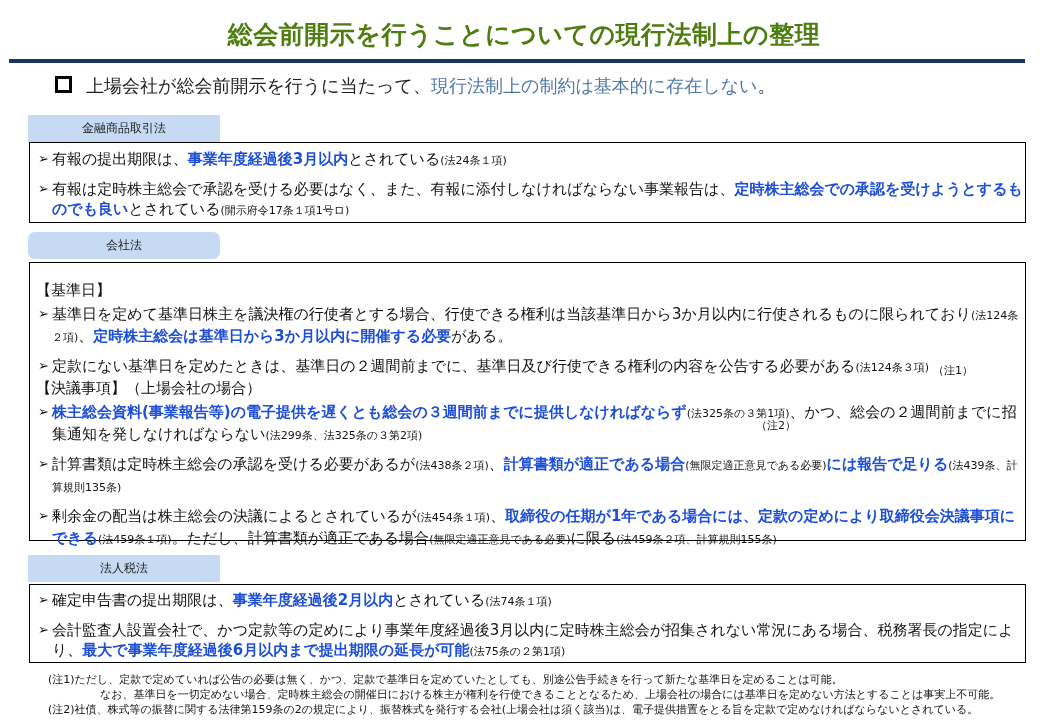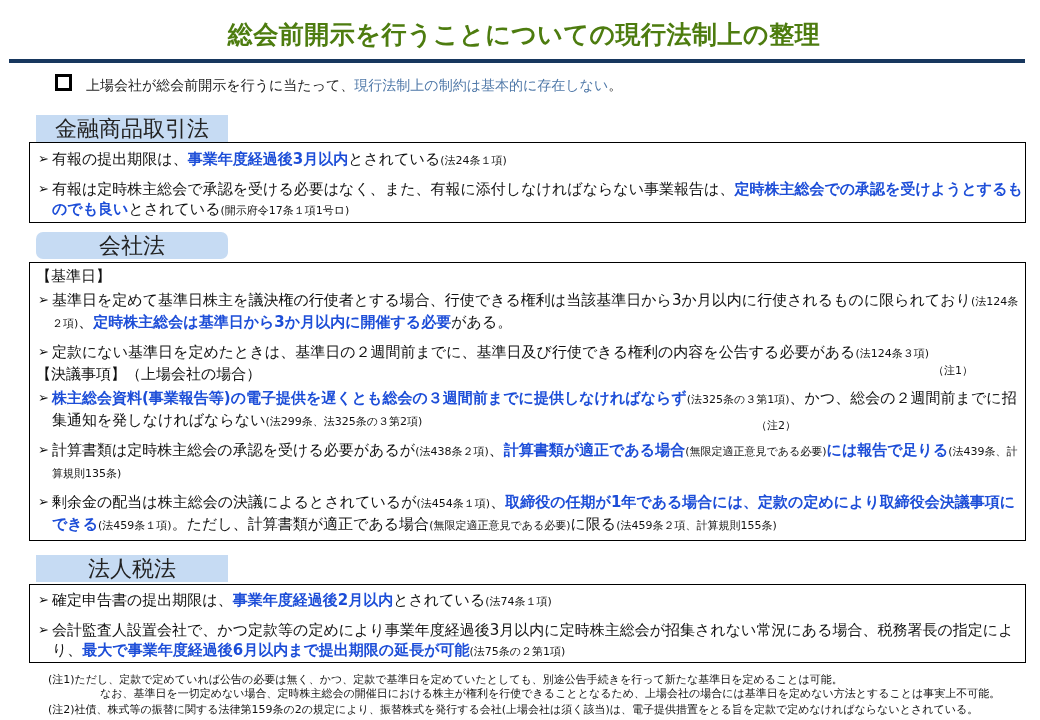--- a/index.html
+++ b/index.html
@@ -1,34 +1,34 @@
 <!DOCTYPE html>
 <html><head>
 <meta charset="utf-8">
 <style>
   html, body { margin:0; padding:0; }
   body { width:1040px; height:720px; background:#ffffff; position:relative; overflow:hidden;
          font-family:"DejaVu Sans", "Liberation Sans", sans-serif; color:#111; }
   .title { position:absolute; left:4px; top:18px; width:1040px; text-align:center;
            font-size:25px; font-weight:bold; letter-spacing:0.5px; color:#4d7c0f; }
   .rule { position:absolute; left:9px; top:59px; width:1016px; height:4px; background:#17375e; }
-  .lead { position:absolute; left:28px; top:74px; font-size:14px; color:#222; white-space:nowrap;padding-left:27px; }
+  .lead { position:absolute; left:28px; top:74px; font-size:18px; color:#222; white-space:nowrap;padding-left:27px; }
   .lead .box { display:inline-block; width:11px; height:11px; border:3px solid #000; margin-right:14px; vertical-align:-1px; }
   .hl { color:#4f78a8; }
   .hlb { color:#1d4ed8; font-weight:bold; }
-  .sec-tab { position:absolute; left:36px; width:192px; height:27px; background:#c6dbf3;
-             font-size:22px; color:#222; text-align:center; line-height:27px; }
+  .sec-tab { position:absolute; left:28px; width:192px; height:27px; background:#c6dbf3;
+             font-size:12px; color:#222; text-align:center; line-height:27px; }
   .sec-box { position:absolute; left:29px; width:997px; border:1px solid #000; box-sizing:border-box; background:#fff; }
   .item { position:relative; font-size:15px; line-height:20px; color:#111; padding-left:22px; }
   .item .arrow { position:absolute; left:8px; top:0; font-size:13px; }
   .small { font-size:11px; }
   .heading { font-size:15px; line-height:20px; padding-left:6px; }
   .note-r { position:absolute; font-size:11px; }
   .footnotes { position:absolute; left:48px; top:672px; font-size:11px; line-height:15px; color:#111; }
-  .footnotes .indent { padding-left:52px;font-family:Liberation Mono, monospace; }
+  .footnotes .indent { padding-left:52px; }
 </style>
 </head>
 <body>
 
 <div class="title">総会前開示を行うことについての現行法制上の整理</div>
 <div class="rule"></div>
 
 <div class="lead">
   <span class="box"></span><span>上場会社が総会前開示を行うに当たって、</span><span class="hl">現行法制上の制約は基本的に存在しない</span><span>。</span>
 </div>
@@ -39,21 +39,21 @@
     <span class="arrow">➢</span>
     <span>有報の提出期限は、</span><span class="hlb">事業年度経過後3月以内</span><span>とされている</span><span class="small">(法24条１項)</span>
   </div>
   <div class="item" style="margin-top:8px;">
     <span class="arrow">➢</span>
     <span>有報は定時株主総会で承認を受ける必要はなく、また、有報に添付しなければならない事業報告は、</span><span class="hlb">定時株主総会での承認を受けようとするものでも良い</span><span>とされている</span><span class="small">(開示府令17条１項1号ロ)</span>
   </div>
 </div>
 
 <div class="sec-tab" style="top:232px;border-radius:7px;">会社法</div>
-<div class="sec-box" style="top:262px; height:279px; padding-top:3px;">
+<div class="sec-box" style="top:262px; height:279px; padding-top:17px;">
   <div class="heading">【基準日】</div>
   <div class="item" style="margin-top:4px;">
     <span class="arrow">➢</span>
     <span>基準日を定めて基準日株主を議決権の行使者とする場合、行使できる権利は当該基準日から3か月以内に行使されるものに限られており</span><span class="small">(法124条２項)</span><span>、</span><span class="hlb">定時株主総会は基準日から3か月以内に開催する必要</span><span>がある。</span>
   </div>
   <div class="item" style="margin-top:8px;">
     <span class="arrow">➢</span>
     <span>定款にない基準日を定めたときは、基準日の２週間前までに、基準日及び行使できる権利の内容を公告する必要がある</span><span class="small">(法124条３項)</span>
   </div>
   <div class="note-r" style="left:903px; top:100px;">（注1）</div>

